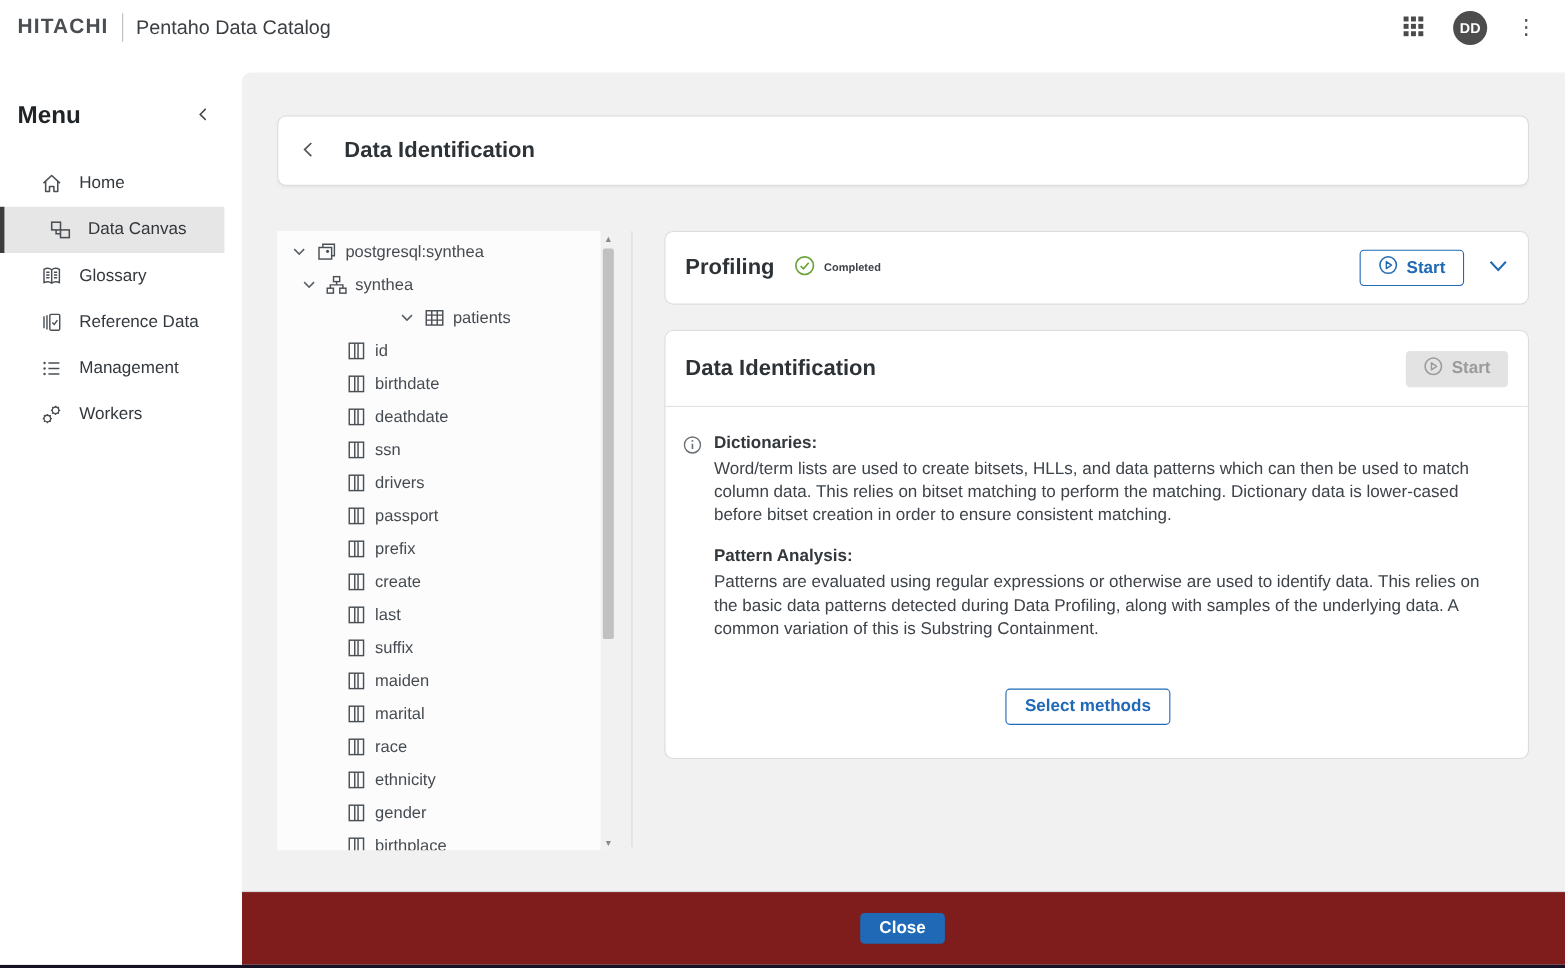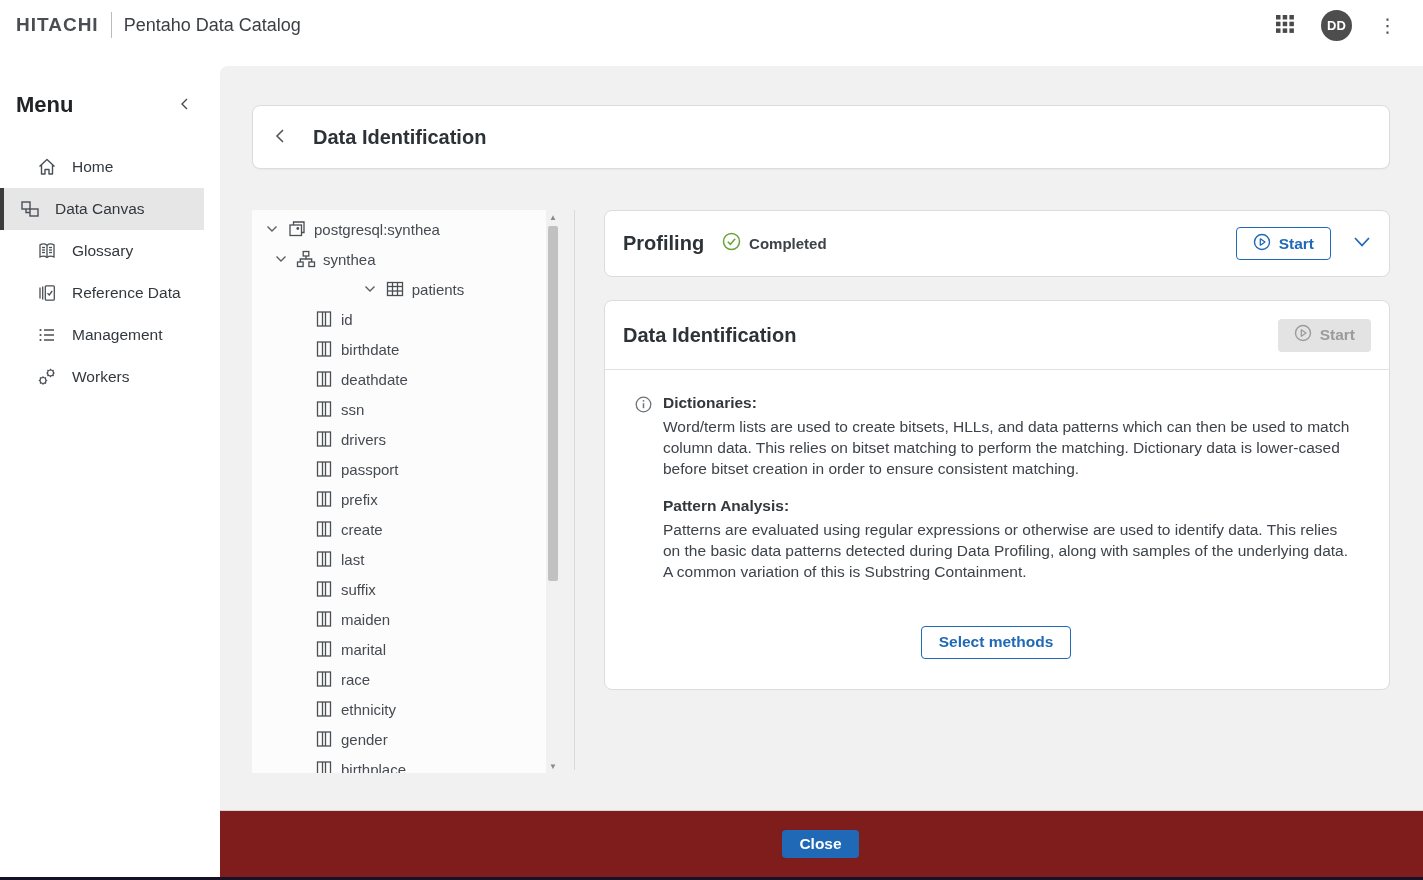--- a/index.html
+++ b/index.html
@@ -32,21 +32,21 @@
   .sidebar {
     position:absolute; left:0; top:66px; width:220px; bottom:3px; background:#fff; z-index:4;
   }
   .menu-head { display:flex; align-items:center; justify-content:space-between; padding:26px 24px 8px 16px; }
   .menu-title { font-size:22px; font-weight:700; color:#212427; }
   .nav { margin-top:20px; }
   .nav-item {
     display:flex; align-items:center; gap:14px; height:42px; padding-left:32px;
     font-size:15.5px; color:#33383d; cursor:pointer; border-left:4px solid transparent;
   }
-  .nav-item.selected { background:#e6e6e6; border-left-color:#3c3c3c; padding-left:15px; margin-right:16px; }
+  .nav-item.selected { background:#e6e6e6; border-left-color:#3c3c3c; padding-left:40px; margin-right:16px; }
   .nav-icon { width:22px; height:22px; display:flex; align-items:center; justify-content:center; flex:0 0 22px; }
 
   
   .content {
     position:absolute; left:220px; top:66px; right:0; height:744px;
     background:#f2f1f1; border-radius:8px 0 0 0;
   }
   .header-card {
     position:absolute; left:32px; top:39px; right:33px; height:64px;
     background:#fff; border:1px solid #dcdcdc; border-radius:8px;
@@ -73,38 +73,38 @@
   .sb-up { top:0; } .sb-down { bottom:0; }
   .sb-thumb { position:absolute; left:2px; width:10px; top:16px; height:355px; background:#c1c1c1; border-radius:2px; cursor:pointer; }
   .v-divider { position:absolute; left:354px; top:144px; height:560px; width:1px; background:#d9d9d9; }
 
   
   .right-col { position:absolute; left:384px; top:144px; width:786px; }
   .card { background:#fff; border:1px solid #dcdcdc; border-radius:8px; }
   .profiling-card { height:67px; display:flex; align-items:center; padding:0 18px; }
   .card-title { font-size:20px; font-weight:700; color:#2d3237; }
   .status-wrap { display:flex; align-items:center; gap:8px; margin-left:18px; }
-  .status-text { font-size:15px; font-weight:700; color:#3c4248;text-align:center; }
+  .status-text { font-size:10px; font-weight:700; color:#3c4248;text-align:center; }
   .spacer { flex:1; }
   .btn-outline-blue {
     display:inline-flex; align-items:center; gap:8px; background:#fff; cursor:pointer;
     border:1px solid #1f69b6; color:#1f69b6; border-radius:4px; height:33px; padding:0 16px;
     font-size:15.5px; font-weight:700; font-family:inherit;
   }
   .chev-blue-btn { background:none; border:none; cursor:pointer; margin-left:22px; display:flex; align-items:center; }
 
   .ident-card { margin-top:23px; }
   .ident-head { display:flex; align-items:center; padding:16px 18px; height:68px; }
   .btn-disabled {
     display:inline-flex; align-items:center; gap:8px; background:#e3e3e3; cursor:default;
     border:none; color:#9b9b9b; border-radius:4px; height:33px; padding:0 16px;
     font-size:15.5px; font-weight:700; font-family:inherit;
   }
   .ident-divider { height:1px; background:#e2e2e2; }
-  .ident-body { padding:24px 32px 30px 30px; }
+  .ident-body { padding:24px 32px 30px 16px; }
   .info-row { display:flex; gap:10px; }
   .info-icon-slot { flex:0 0 18px; padding-top:2px; }
   .info-text { flex:1; }
   .sec-heading { font-size:15.5px; font-weight:700; color:#33383d; margin-bottom:5px; }
   .sec-body { font-size:15.5px; color:#3d4349; line-height:1.35; max-width:712px; margin-bottom:17px; }
   .select-methods-row { display:flex; justify-content:center; margin-top:26px; }
   .btn-select {
     background:#fff; border:1px solid #1f69b6; color:#1f69b6; border-radius:4px;
     height:33px; padding:0 17px; font-size:15.5px; font-weight:700; cursor:pointer; font-family:inherit;
   }

